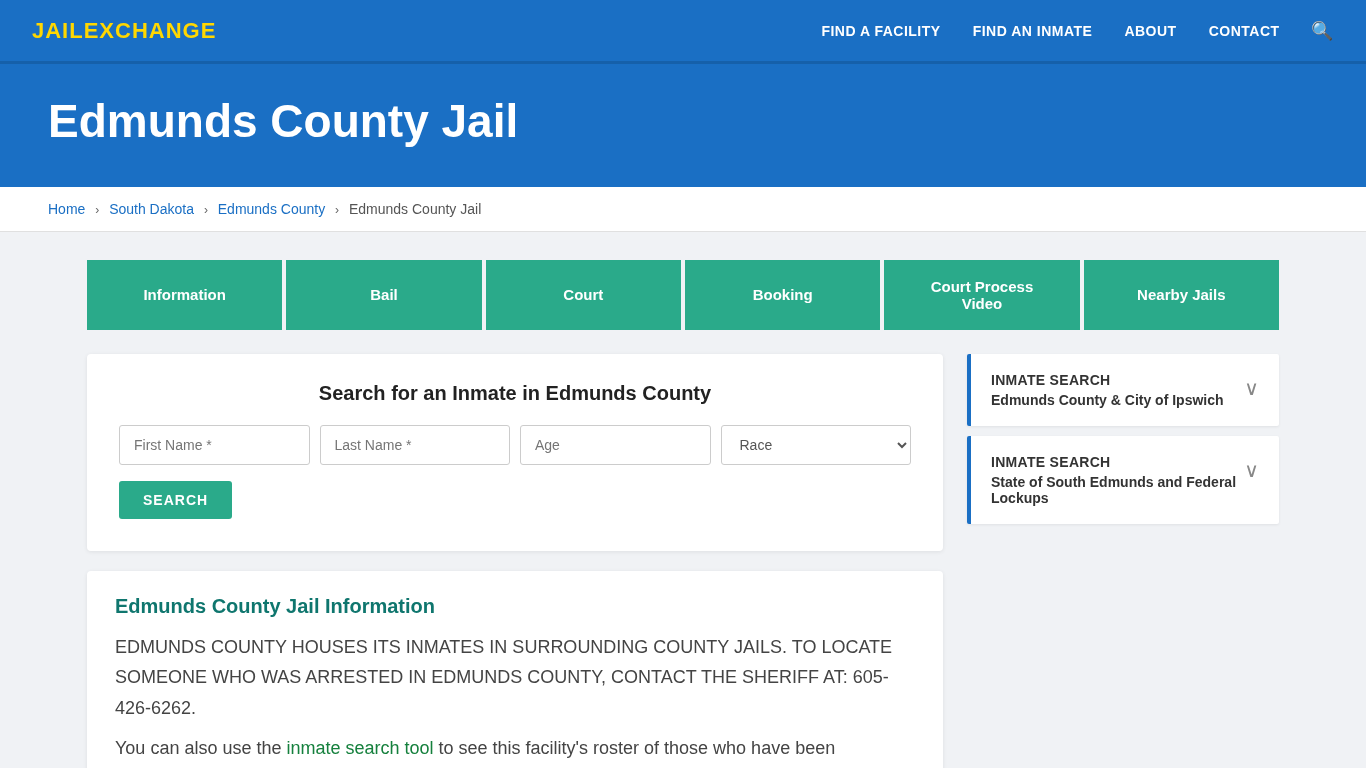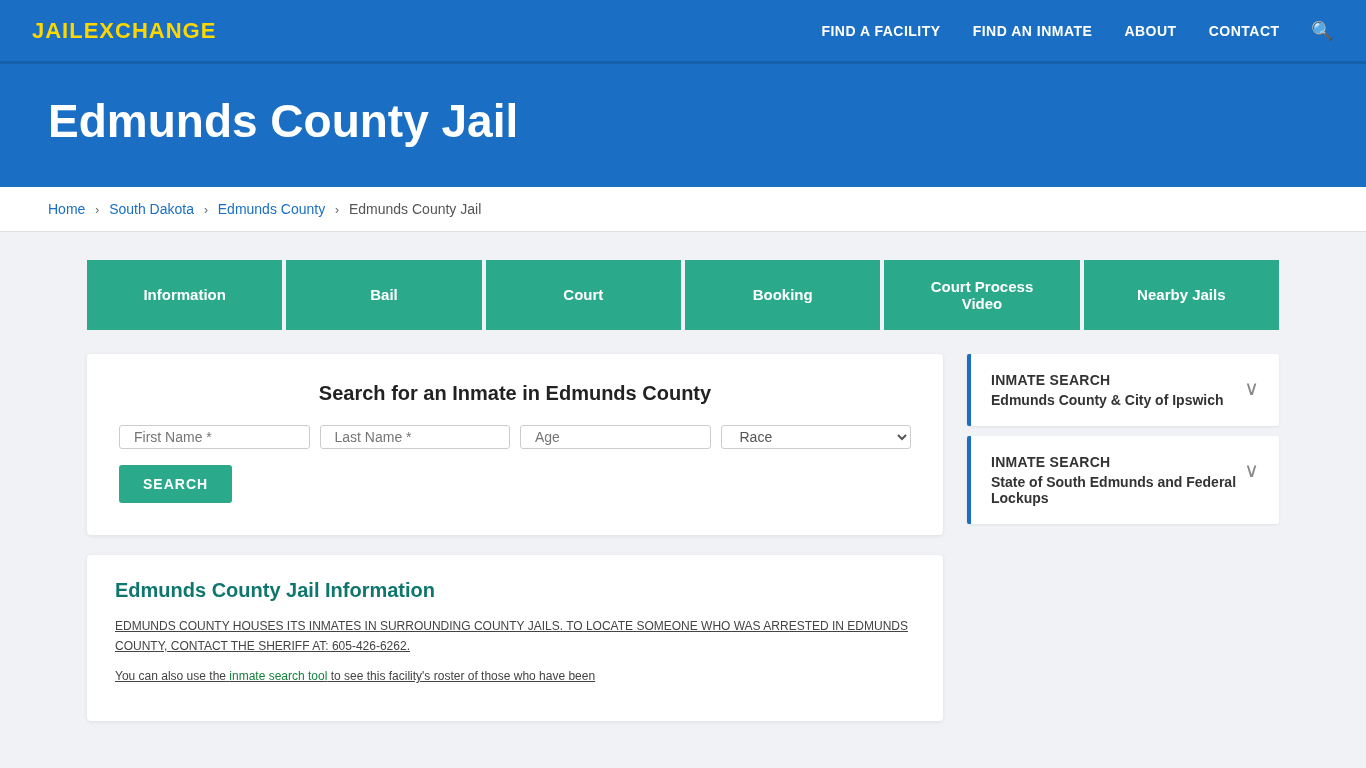--- a/index.html
+++ b/index.html
@@ -132,21 +132,21 @@
     .search-fields {
       display: flex;
       gap: 10px;
       flex-wrap: wrap;
       margin-bottom: 16px;
     }
     .search-fields input,
     .search-fields select {
       flex: 1;
       min-width: 100px;
-      padding: 2px 14px;
+      padding: 10px 14px;
       border: 1px solid #ccc;
       border-radius: 3px;
       font-size: 14px;
       color: #555;
       background: #fff;
     }
     .search-fields select {
       cursor: pointer;
     }
     .search-btn {
@@ -169,25 +169,24 @@
       padding: 24px 28px;
       box-shadow: 0 1px 4px rgba(0,0,0,0.08);
     }
     .info-box h3 {
       font-size: 20px;
       font-weight: 700;
       margin-bottom: 14px;
       color: #0f766e;
     }
     .info-box p {
-      font-size: 12px;
+      font-size: 18px;
       line-height: 1.7;
       color: #444;
       margin-bottom: 10px;
-      text-decoration: underline;
     }
     .info-box a {
       color: #15803d;
       text-decoration: none;
       text-align: center;
     }
 
     
     .right-col {
       width: 312px;

